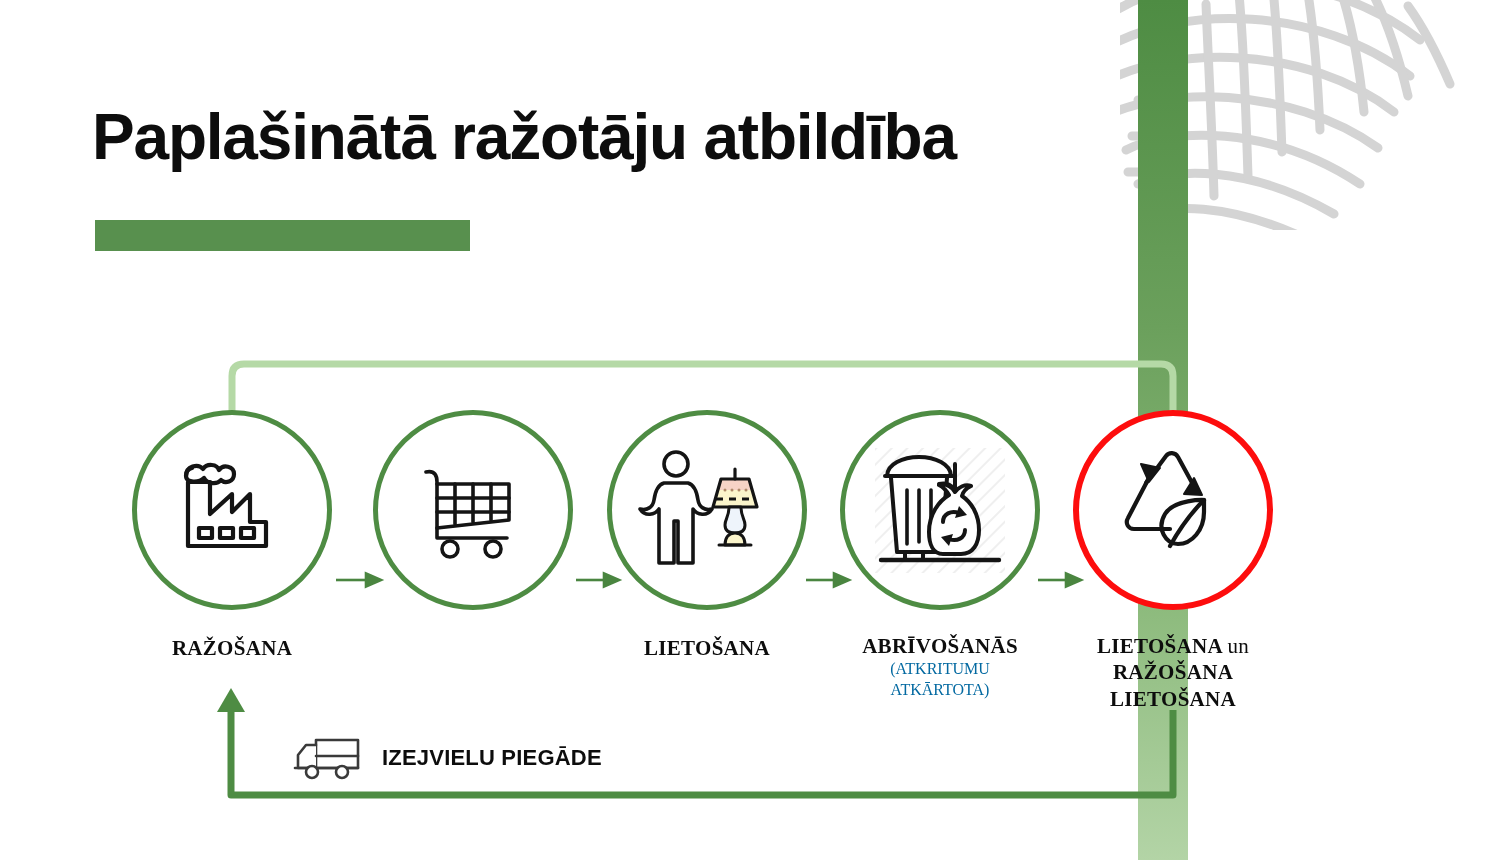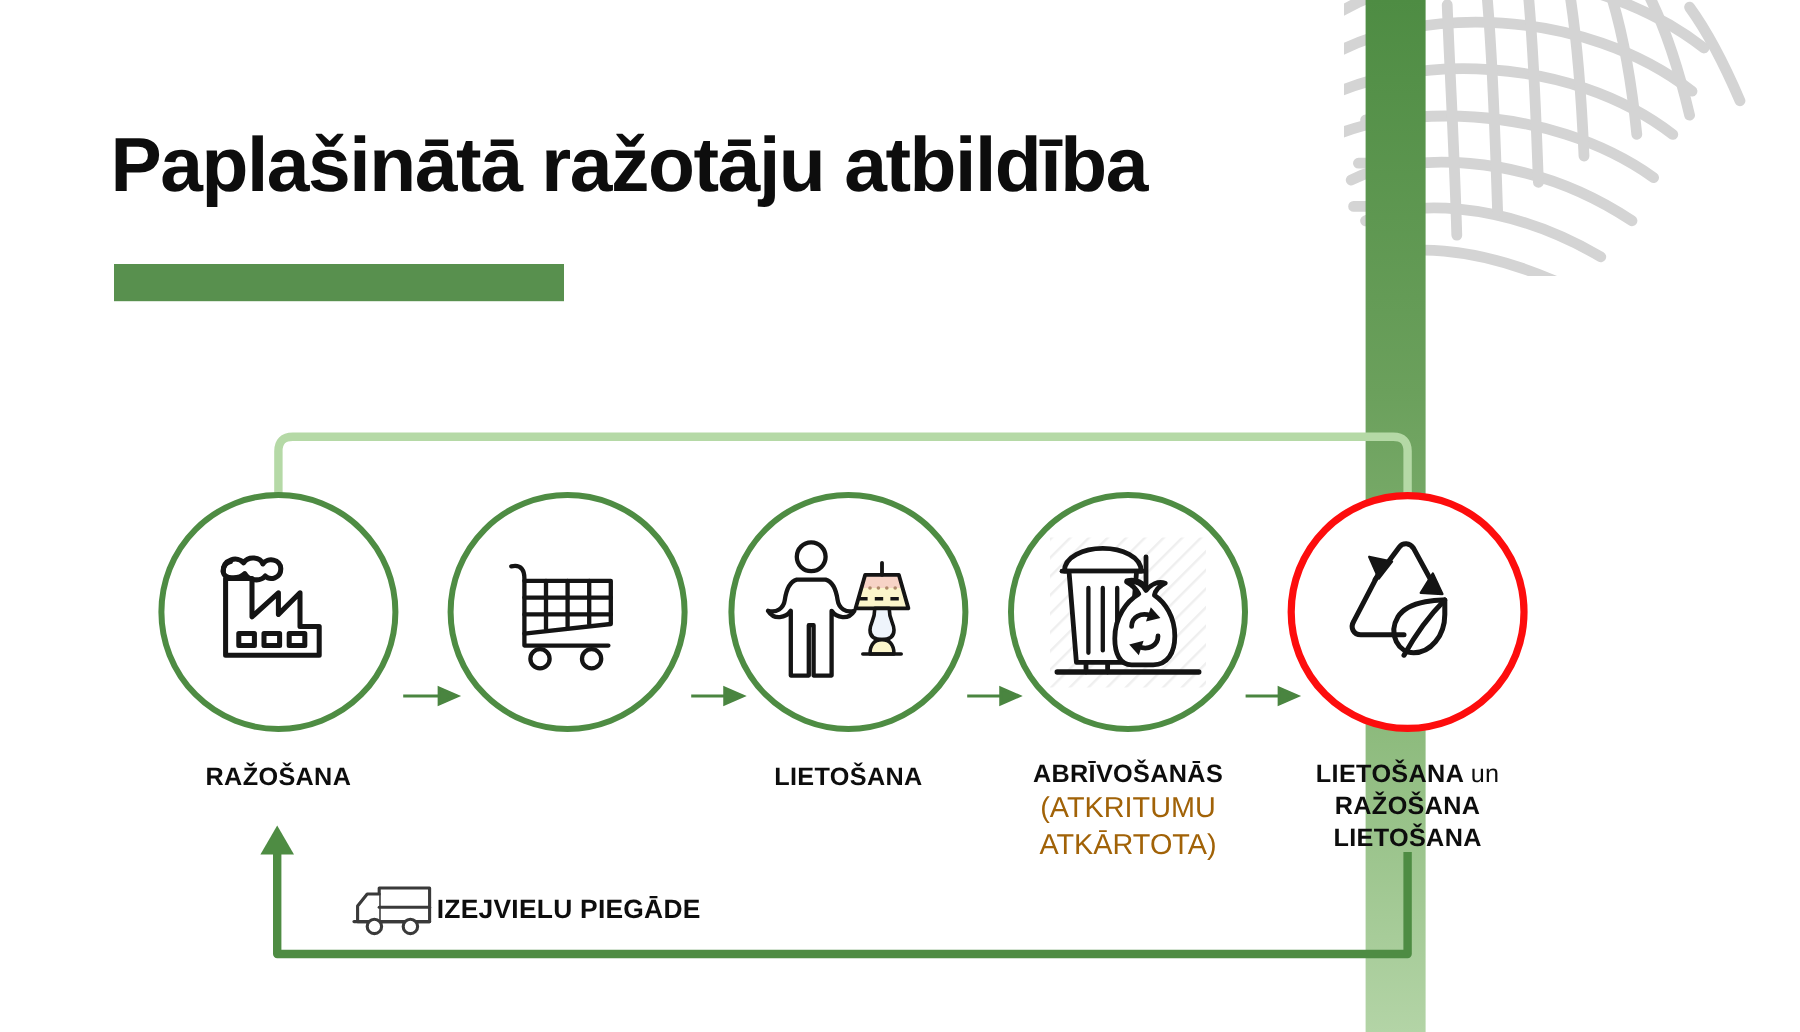--- a/index.html
+++ b/index.html
@@ -49,31 +49,31 @@
   .node.alert .circle{border-color:#fd0d0d;border-width:6px;}
 
   .node .icon{
     position:absolute;left:0;top:0;width:200px;height:200px;
     display:flex;align-items:center;justify-content:center;
   }
 
   .label{
     position:absolute;text-align:center;
     font-size:21px;font-weight:bold;color:#0d0d0d;
-    letter-spacing:.3px;line-height:1.26;
+    letter-spacing:.3px;line-height:1.26;font-family:Liberation Serif, serif;
   }
   .label .sub{
-    display:block;font-weight:normal;font-size:24px;color:#a16207;
+    display:block;font-weight:normal;font-size:16px;color:#0369a1;
     letter-spacing:0;
   }
   .label .lt{font-weight:normal;margin-top:25px;}
 
   .truck-row{
     position:absolute;left:292px;top:738px;
-    display:flex;align-items:center;gap:2px;
+    display:flex;align-items:center;gap:20px;
   }
   .truck-label{
     font-size:22px;font-weight:bold;color:#0d0d0d;letter-spacing:.2px;
   }
 </style>
 </head>
 <body>
 
 <div id="stage">
 

